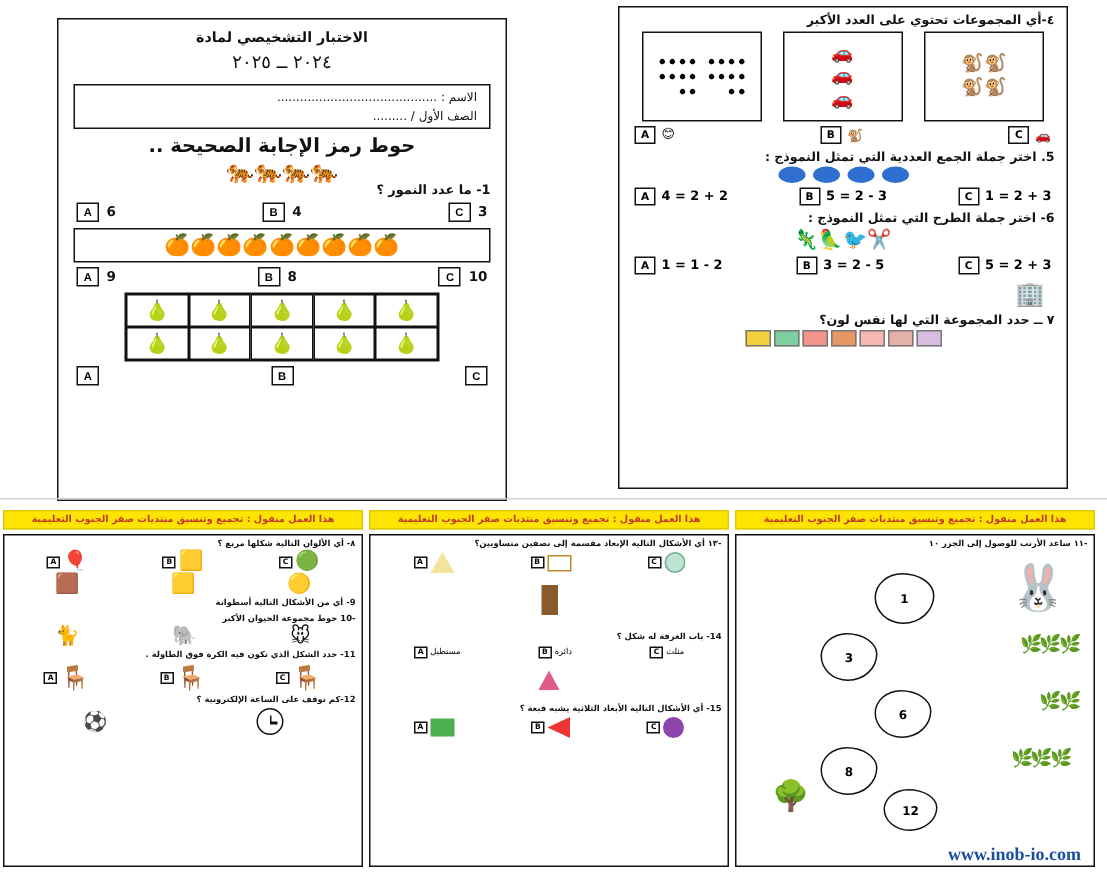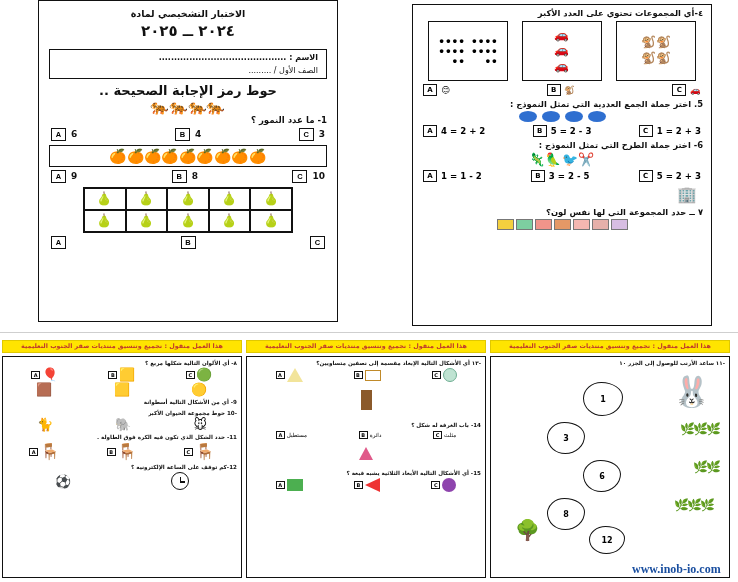--- a/index.html
+++ b/index.html
@@ -8,42 +8,42 @@
     width: 738px; height: 582px;
     background: #ffffff;
     font-family: "DejaVu Sans", "Liberation Sans", sans-serif;
     direction: rtl;
     overflow: hidden;
     position: relative;
   }
   .sheet { position:absolute; background:#fff; }
 
   
-  #page-top-right { left: 38px; top: 0; width: 300px; height: 322px; border:1px solid #111; }
+  #page-top-right { left: 38px; top: 12px; width: 300px; height: 322px; border:1px solid #111; }
   #page-top-left  { left: 412px; top: 4px; width: 300px; height: 322px; border:1px solid #111; }
 
   
   .bottom-col { position:absolute; top: 340px; width: 240px; height: 240px; }
   #col-right { right: 8px; }
   #col-mid   { right: 252px; }
   #col-left  { right: 496px; }
 
   .promo {
     background:#ffe400; color:#c0392b; font-size:6.4px; font-weight:bold;
     text-align:center; padding:2px 1px; line-height:1.1; border:1px solid #e0c800;
   }
   .mini-sheet { border:1px solid #111; height:222px; margin-top:3px; background:#fff; position:relative; overflow:hidden; }
 
   
   .hdr { text-align:center; padding:6px 8px 2px; }
   .hdr .l1 { font-size:9.5px; font-weight:bold; color:#111; line-height:1.45; }
-  .hdr .l2 { font-size:15px; font-weight:bold; color:#111; line-height:1.45; }
+  .hdr .l2 { font-size:12px; font-weight:normal; color:#111; line-height:1.45; }
   .namebox { margin:4px 10px 2px; border:1px solid #111; height:30px; position:relative; }
   .namebox .nb-line { position:absolute; font-size:8px; color:#111; }
-  .nb-name { right:8px; top:3px;font-weight:bold; }
+  .nb-name { right:8px; top:3px; }
   .nb-class { right:8px; top:16px; }
   .title-main { text-align:center; font-size:13px; font-weight:bold; color:#111; margin:4px 0 2px; }
 
   .q { margin: 2px 10px 0; }
   .q-text { font-size:8.6px; font-weight:bold; color:#111; text-align:right; margin-bottom:2px; }
 
   .opt-row { display:flex; flex-direction:row-reverse; justify-content:space-between; margin:3px 2px 4px; }
   .opt { display:flex; flex-direction:row-reverse; align-items:center; gap:5px; }
   .opt .tag {
     width:15px; height:13px; border:1px solid #111; display:flex; align-items:center;

